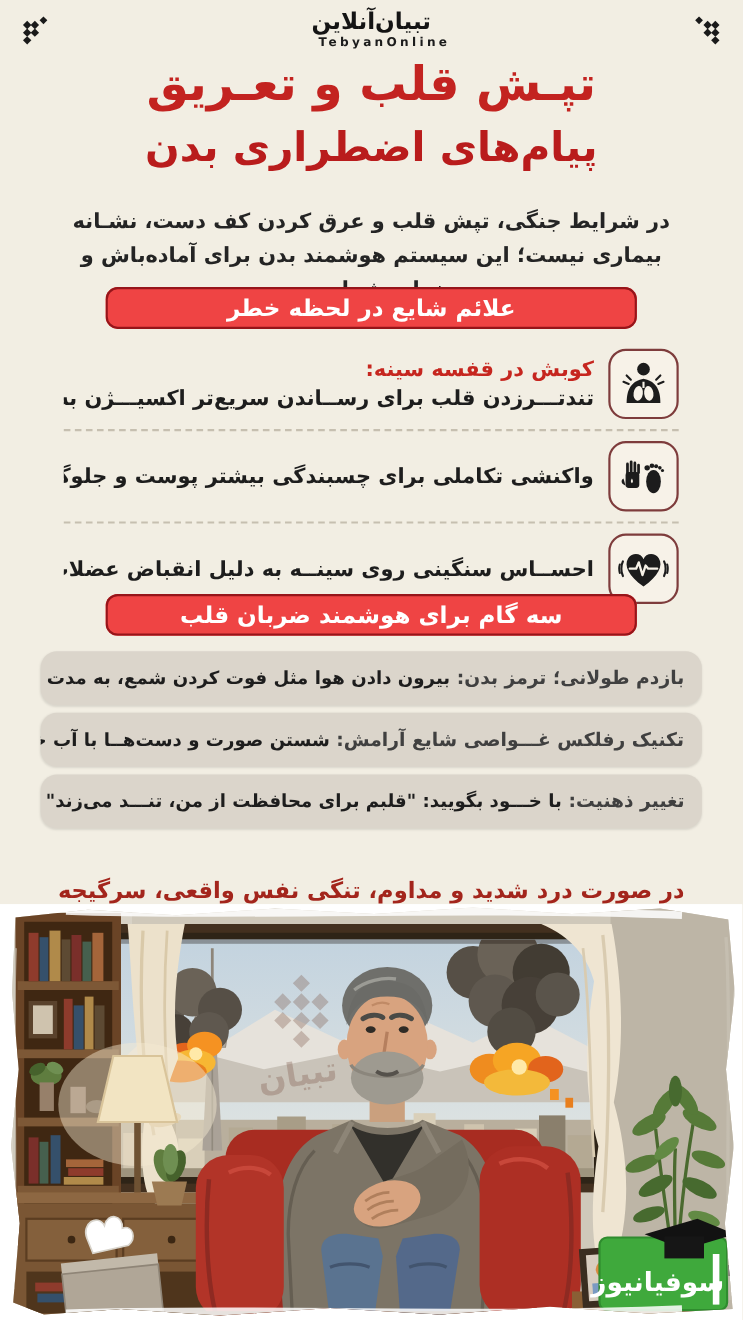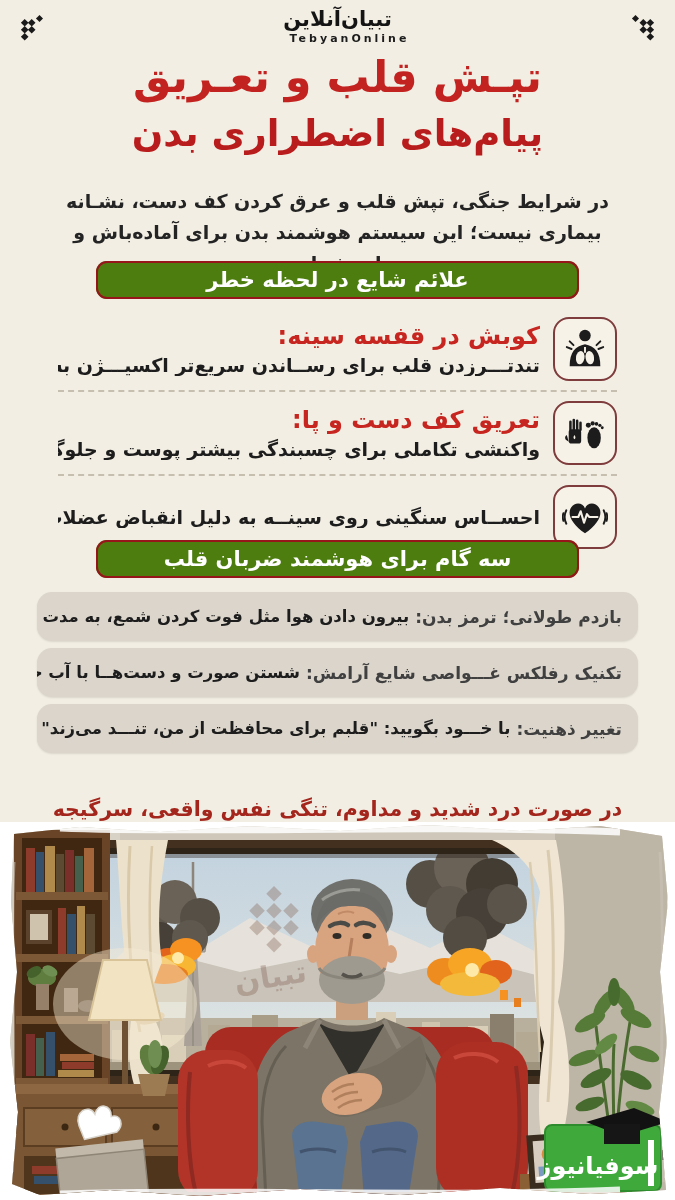--- a/index.html
+++ b/index.html
@@ -15,33 +15,33 @@
   .logo-fa{font-size:21px;font-weight:800;color:#141414;letter-spacing:0;}
   .logo-en{font-size:11px;font-weight:700;color:#1c1c1c;letter-spacing:3px;direction:ltr;margin-top:2px;margin-left:24px;}
   .ornament{top:14px;width:30px;height:30px;}
   .ornament.left{left:16px;}
   .ornament.right{right:16px;}
   
   .title1{top:52px;left:0;right:0;text-align:center;font-size:43px;font-weight:700;color:#c32320;}
   .title2{top:112px;left:0;right:0;text-align:center;font-size:37px;font-weight:800;color:#b91c1c;}
   .intro{top:186px;left:48px;right:48px;text-align:center;font-size:19px;font-weight:700;color:#242424;line-height:1.62;}
   
-  .banner{left:96px;right:96px;height:38px;background:#4d7c0f;border-radius:11px;
+  .banner{left:96px;right:96px;height:38px;background:#ef4444;border-radius:11px;
     display:flex;align-items:center;justify-content:center;color:#fff;
     font-size:21px;font-weight:800;box-shadow:inset 0 0 0 2px #96151a;}
   .banner.b1{top:261px;}
   .banner.b2{top:540px;}
   
   .symptoms{top:308px;left:58px;right:58px;}
   .sym-item{display:flex;align-items:center;gap:13px;padding:9px 0;}
   .sym-item.sep{border-top:2px dashed #c6bfb0;}
   .sym-icon{flex:0 0 auto;width:60px;height:60px;border:2.5px solid #7e3c3c;border-radius:16px;
     background:#f7f2e8;display:flex;align-items:center;justify-content:center;}
   .sym-text{flex:1;min-width:0;}
-  .sym-label{color:#c6261f;font-size:24px;font-weight:800;margin-bottom:4px;white-space:nowrap;}
+  .sym-label{color:#c6261f;font-size:19px;font-weight:800;margin-bottom:4px;white-space:nowrap;}
   .sym-desc{color:#1d1d1d;font-size:19px;font-weight:700;white-space:nowrap;overflow:hidden;}
   
   .steps{top:592px;left:37px;right:37px;}
   .step{background:#dbd5cb;border-radius:15px;height:49px;margin-bottom:7px;
     display:flex;align-items:center;padding:0 16px;white-space:nowrap;overflow:hidden;
     box-shadow:0 1px 2px rgba(0,0,0,.10);}
   .step .lead{color:#404040;font-size:17px;font-weight:700;margin-inline-end:6px;}
   .step .rest{color:#1d1d1d;font-size:16.5px;font-weight:700;}
   
   .warning{top:763px;left:40px;right:40px;text-align:center;color:#a3251c;
@@ -123,21 +123,20 @@
           <circle cx="27.5" cy="16" r="2.6"></circle>
           <circle cx="32" cy="14" r="2.2"></circle>
           <circle cx="36" cy="14.5" r="1.9"></circle>
           <circle cx="39.5" cy="16" r="1.7"></circle>
           <circle cx="42" cy="18.5" r="1.5"></circle>
         </g>
         <path d="M13,26 q-2,3 0,4.5 q2,-1.5 0,-4.5Z" fill="#f7f2e8"></path>
       </svg>
     </div>
     <div class="sym-text">
-      <div class="sym-label">تعریق کف دست و پا:</div>
       <div class="sym-desc">واکنشی تکاملی برای چسبندگی بیشتر پوست و جلوگیری از آسیب</div>
     </div>
   </div>
 
   <div class="sym-item sep">
     <div class="sym-icon">
       <svg width="46" height="46" viewBox="0 0 48 48">
         <path d="M24,41 C10,31 5,21 9.5,14 C13.5,8 22,9 24,15 C26,9 34.5,8 38.5,14 C43,21 38,31 24,41 Z" fill="#1c1c1c"></path>
         <polyline points="11,24 17,24 19.5,18 23,30 26,21 28.5,24 37,24" fill="none" stroke="#f7f2e8" stroke-width="2.2" stroke-linejoin="round" stroke-linecap="round"></polyline>
         <g stroke="#1c1c1c" stroke-width="2" fill="none" stroke-linecap="round">

